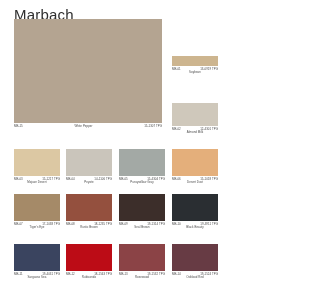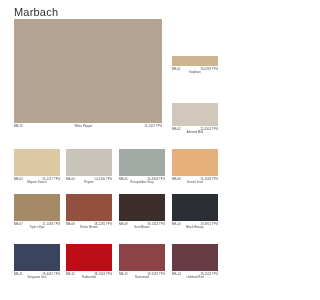--- a/index.html
+++ b/index.html
@@ -19,21 +19,21 @@
     position: relative;
     width: 230px;
     height: 300px;
   }
 
   
   .title {
     position: absolute;
     left: 14px;
     top: 6px;
-    font-size: 11px;
+    font-size: 15px;
     font-weight: 400;
     letter-spacing: 0.2px;
     color: #2e2e2e;
   }
 
   
   .card {
     position: absolute;
     box-sizing: border-box;
   }

